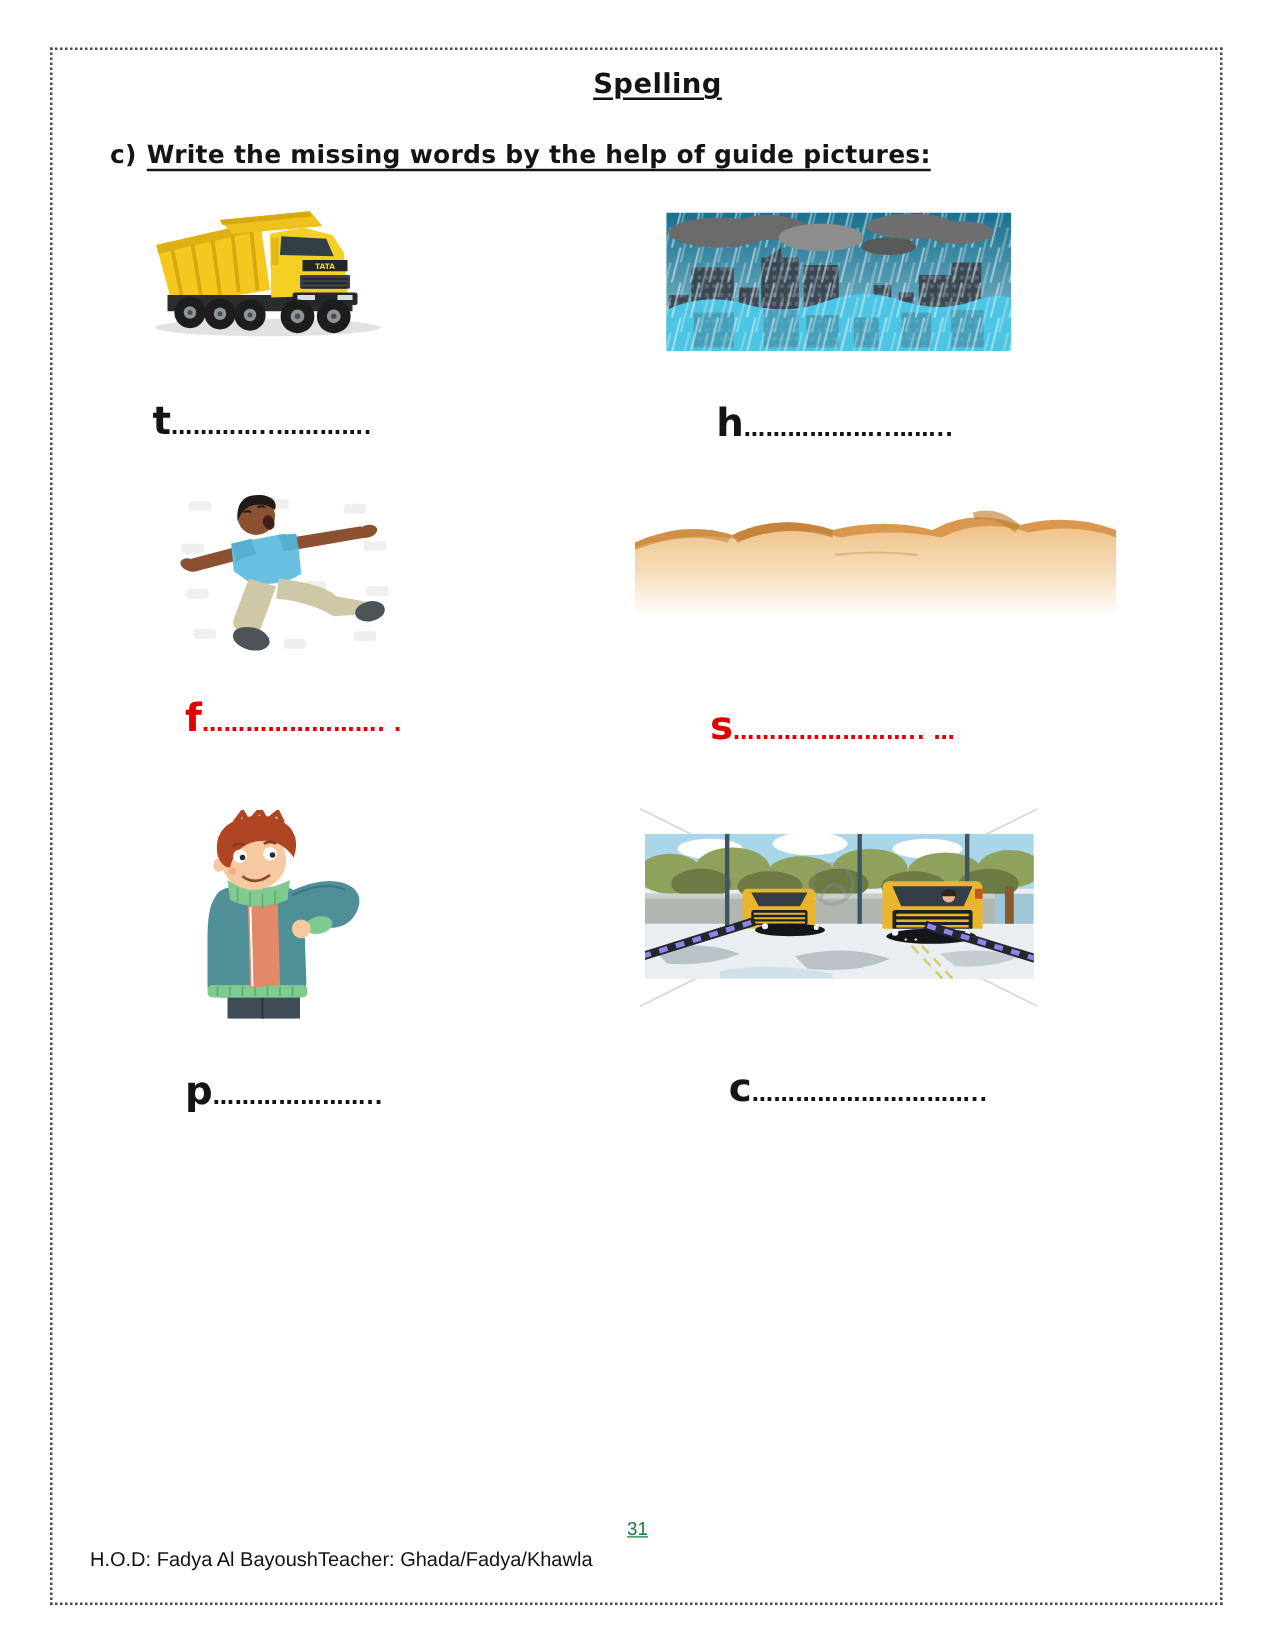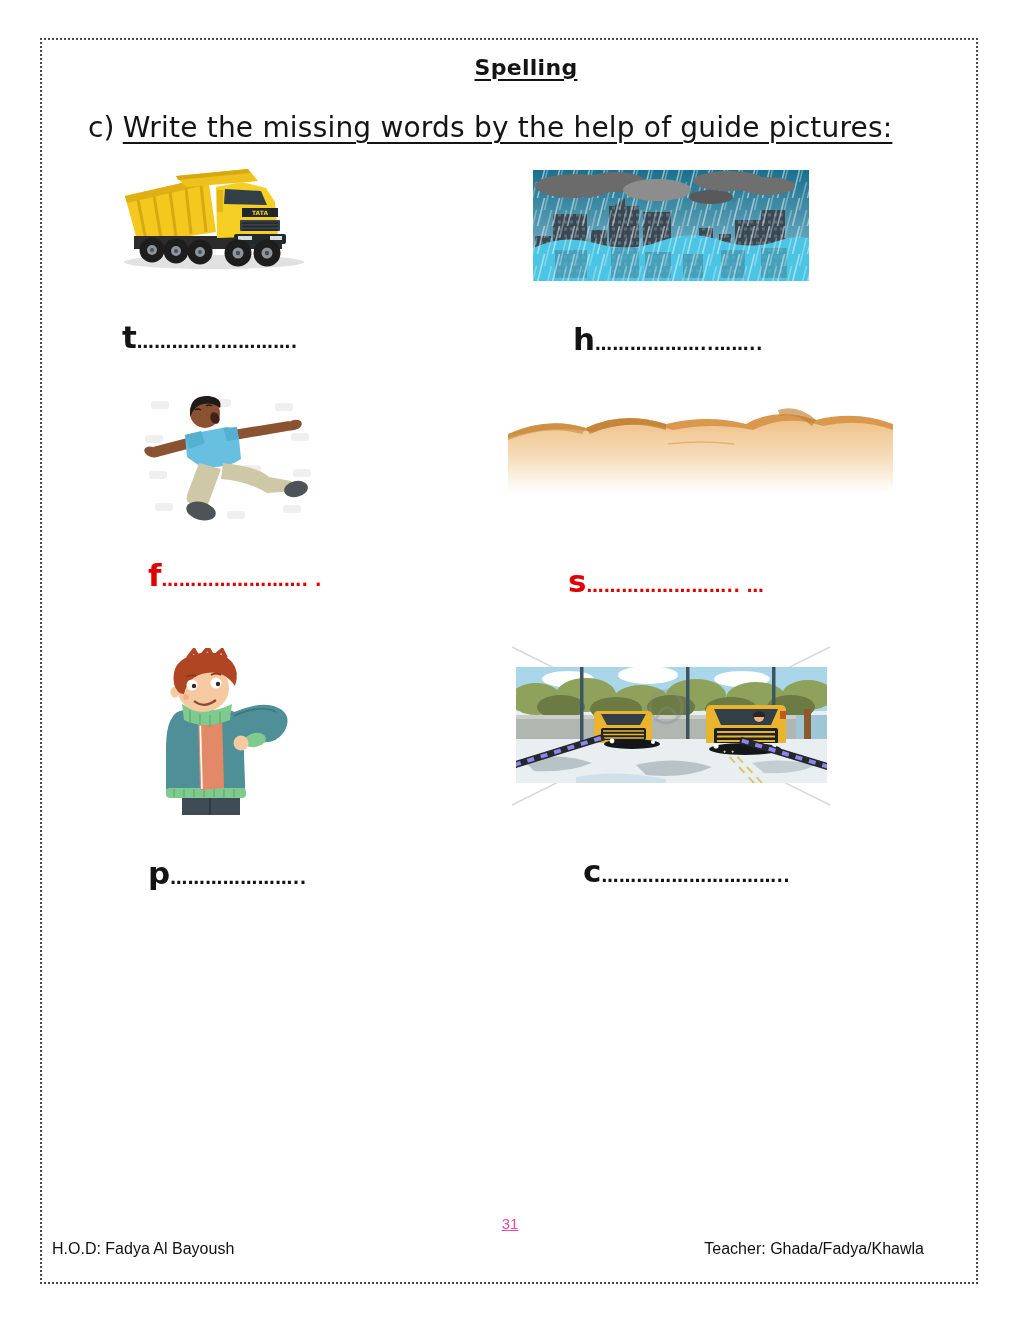--- a/index.html
+++ b/index.html
@@ -11,21 +11,21 @@
   .page-border {
     position:absolute; left:40px; top:38px; width:934px; height:1242px;
     border:2px dotted #4a4a4a;
   }
   .title {
     position:absolute; left:0; top:55px; width:100%; text-align:center;
     font-size:22px; font-weight:bold; letter-spacing:0.3px;padding-left:16px;
   }
   .title .ul { text-decoration:underline; text-decoration-thickness:2px; text-underline-offset:4px; }
   .instruction {
-    position:absolute; left:88px; top:111px; font-size:28px; font-weight:normal;
+    position:absolute; left:88px; top:111px; font-size:20px; font-weight:bold;
     letter-spacing:0.2px; white-space:nowrap;
   }
   .instruction .ul { text-decoration:underline; text-decoration-thickness:2px; text-underline-offset:5px; margin-left:8px; }
   .fig { position:absolute; }
   .fig svg { display:block; width:100%; height:100%; }
   #fig-truck  { left:118px; top:160px; width:190px; height:112px; }
   #fig-rain   { left:533px; top:170px; width:276px; height:111px; }
   #fig-fall   { left:143px; top:395px; width:172px; height:128px; }
   #fig-sand   { left:508px; top:400px; width:385px; height:93px;  }
   #fig-jacket { left:142px; top:648px; width:151px; height:167px; }
@@ -36,25 +36,25 @@
   .prompt .letter { font-size:31px; line-height:1; }
   .prompt .dots   { font-size:17px; letter-spacing:0.5px; }
   #prompt-0 { left:122px; top:322px; }
   #prompt-1 { left:573px; top:324px; }
   #prompt-2 { left:148px; top:560px; }
   #prompt-3 { left:568px; top:566px; }
   #prompt-4 { left:148px; top:858px; }
   #prompt-5 { left:583px; top:856px; }
   .page-num {
     position:absolute; left:0; top:1215px; width:100%; text-align:center;
-    font-size:15px; font-family:"Liberation Sans",sans-serif; color:#ec4899;text-decoration:underline;
+    font-size:15px; font-family:"Liberation Sans",sans-serif; color:#15803d;text-decoration:underline;
   }
   .footer-row {
-    position:absolute; left:52px; top:1240px; width:872px;
-    display:flex; justify-content:space-between;
+    position:absolute; left:72px; top:1240px; width:872px;
+    display:flex; justify-content:flex-start;
     font-size:16px; font-family:"Liberation Sans",sans-serif; color:#111;
   }
 </style>
 </head>
 <body>
 
 <div class="page-border"></div>
 
 <div class="title">
   <span class="ul">Spelling</span>

